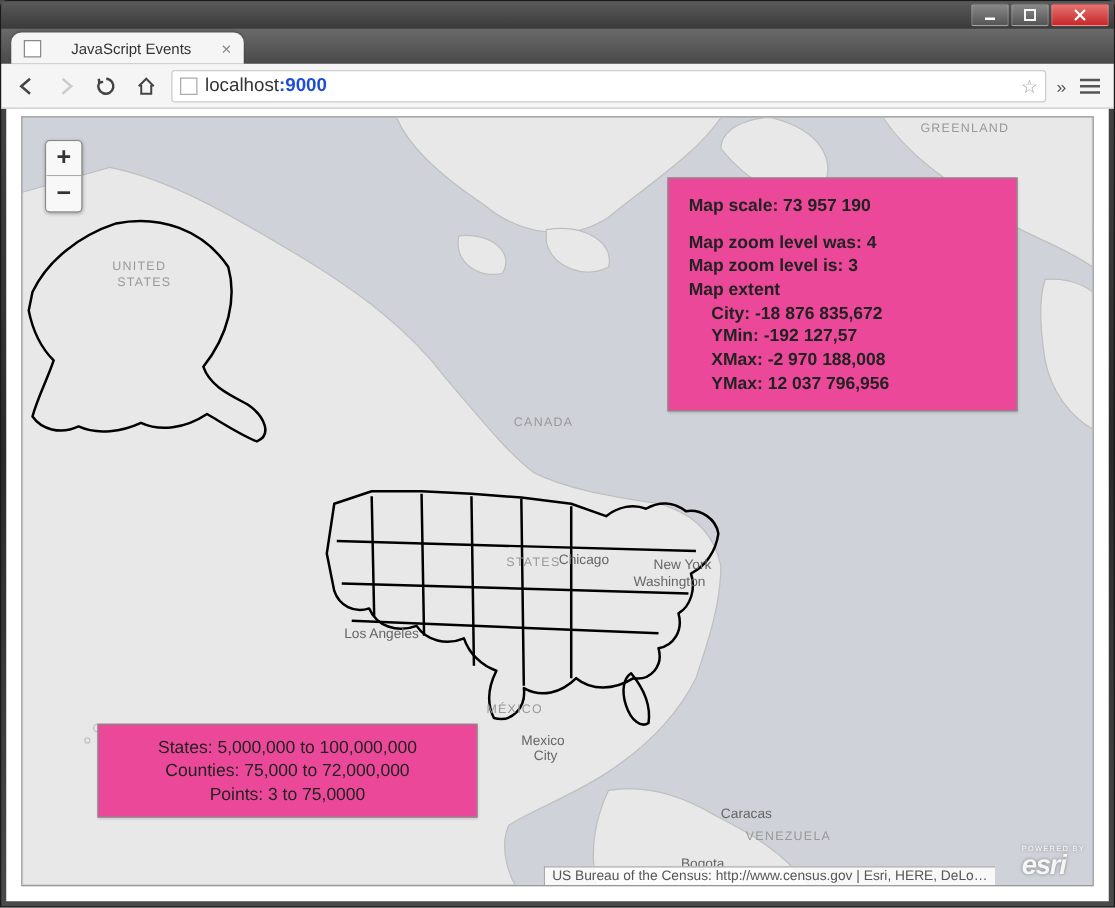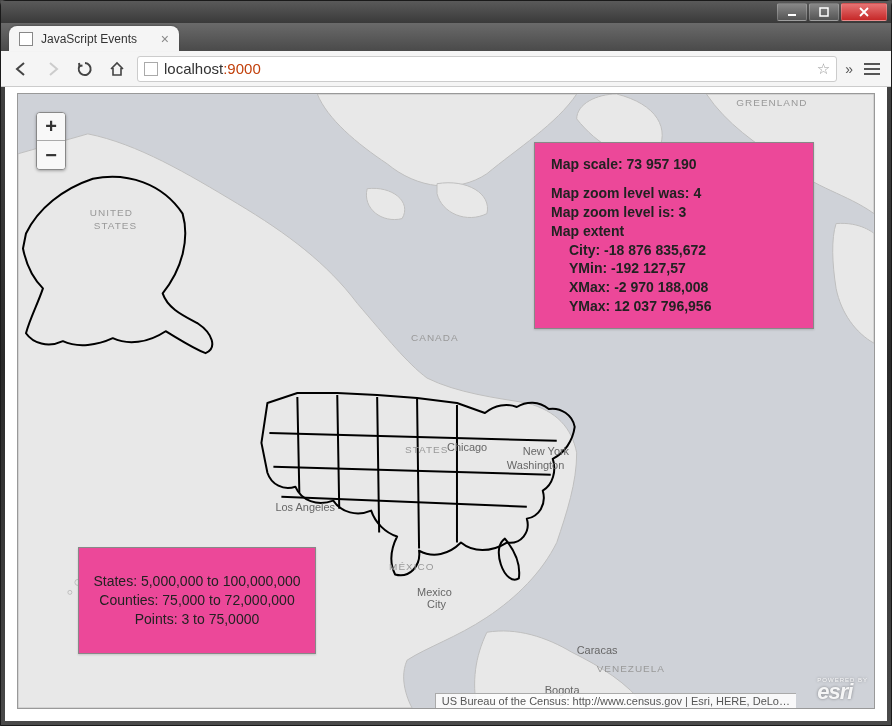--- a/index.html
+++ b/index.html
@@ -47,21 +47,21 @@
   display: flex;
   align-items: flex-end;
   padding-left: 8px;
 }
 .tab {
   background: #f5f5f5;
   border-radius: 8px 8px 0 0;
   padding: 5px 10px 4px 10px;
   display: flex;
   align-items: center;
-  gap: 8px;
+  gap: 24px;
   font-size: 12px;
   color: #333;
   min-width: 170px;
   box-shadow: 0 -1px 2px rgba(0,0,0,0.2);
 }
 .tab .favicon {
   width: 14px; height: 14px;
   border: 1px solid #888;
   background: #fff;
   display: flex; align-items: center; justify-content: center;
@@ -92,21 +92,21 @@
   border: 1px solid #ccc;
   border-radius: 3px;
   display: flex;
   align-items: center;
   padding: 0 6px;
   font-size: 15px;
   text-align: right;
 }
 .url-file-icon { width: 14px; height: 14px; border: 1px solid #aaa; margin-right: 6px; }
 .url-host { color: #333; }
-.url-port { color: #c2410c; }
+.url-port { color: #1d4ed8; font-weight: bold; }
 .url-star { margin-left: auto; color: #999; }
 .chevron-btn { color: #555; font-size: 14px; }
 .menu-btn { width: 22px; display: flex; flex-direction: column; gap: 3px; align-items: center; }
 .menu-btn span { width: 16px; height: 2px; background: #555; }
 
 .content {
   position: absolute;
   top: 86px; left: 4px; right: 4px; bottom: 4px;
   background: #fff;
   overflow: hidden;
@@ -165,24 +165,24 @@
   box-shadow: 0 1px 2px rgba(0,0,0,0.15);
 }
 .info-box.extent-box {
   top: 48px; right: 60px;
   width: 280px;
   font-weight: bold;
 }
 .info-box.extent-box .indent { padding-left: 18px; }
 .info-box.legend-box {
   bottom: 54px; left: 60px;
-  width: 238px;
+  width: 304px;
   text-align: center;
   font-weight: normal;
-  padding: 24px 12px;
+  padding: 8px 12px;
 }
 
 .attribution {
   position: absolute;
   bottom: 0; right: 78px;
   background: rgba(255,255,255,0.85);
   font-size: 11px;
   color: #555;
   padding: 1px 6px;
   border-top: 1px solid #aaa;

